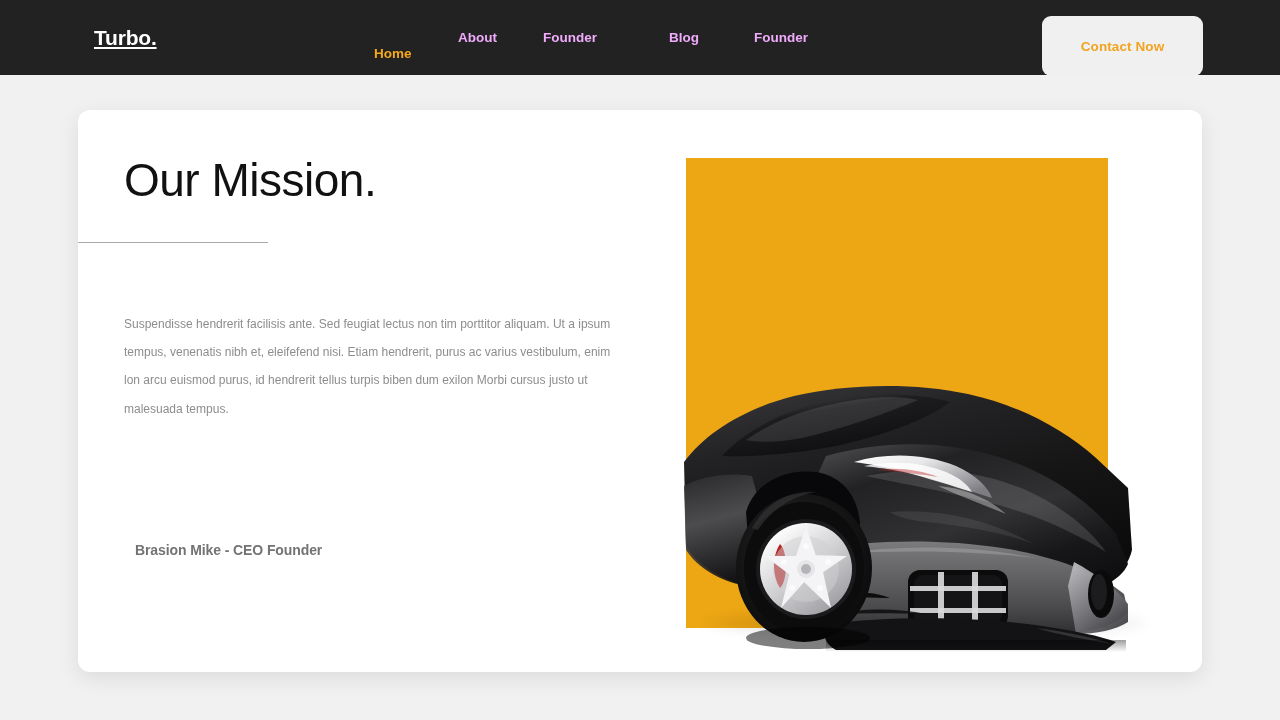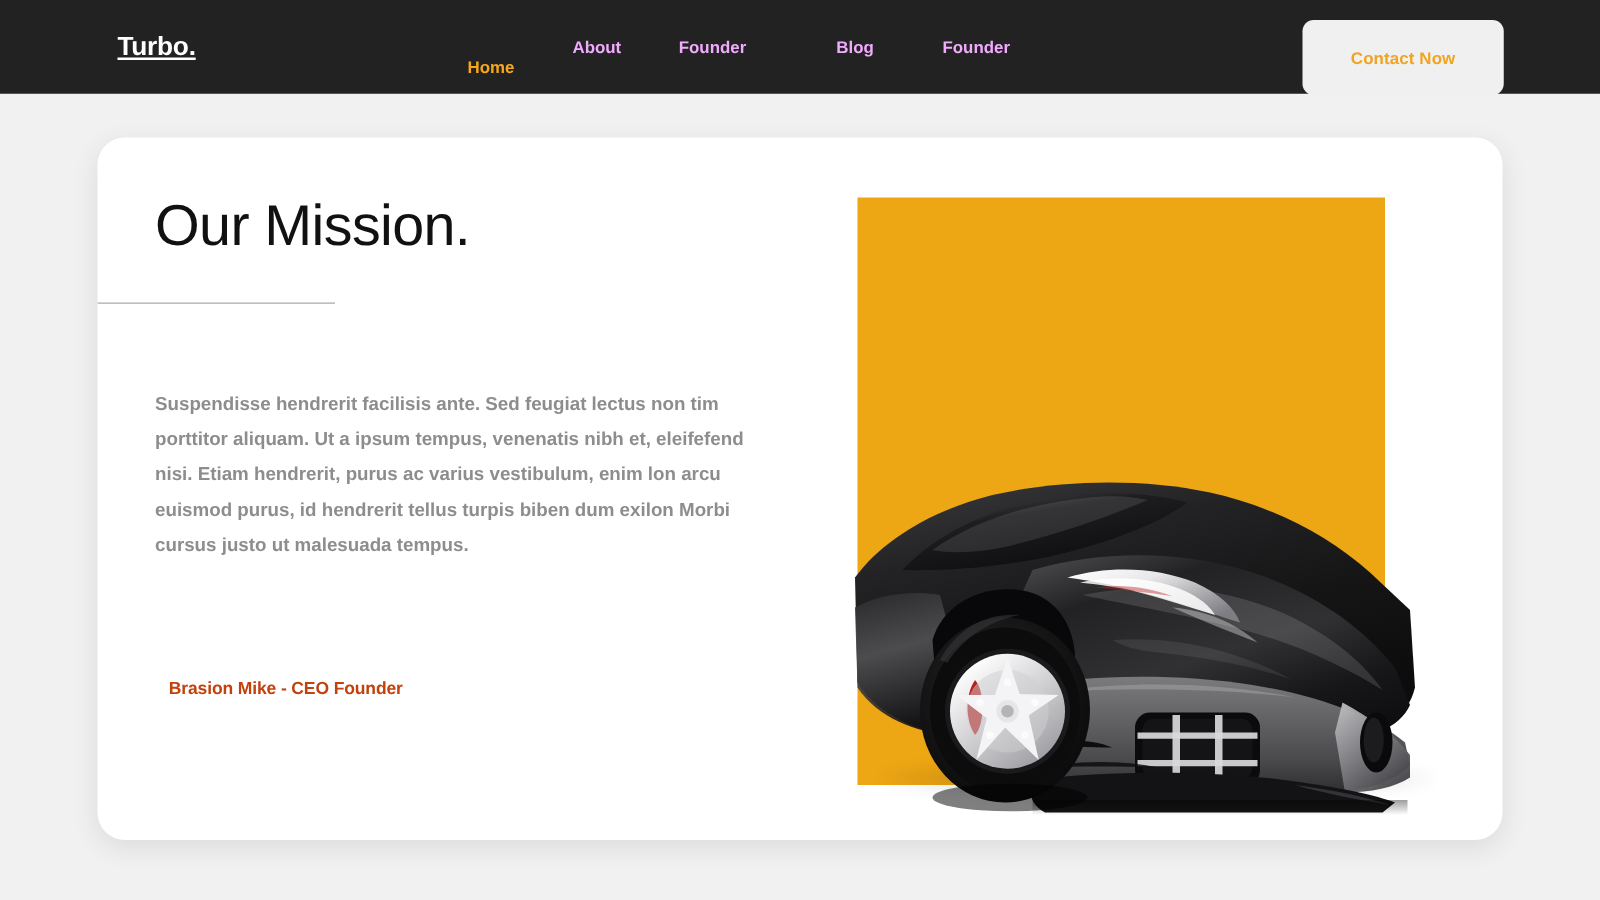--- a/index.html
+++ b/index.html
@@ -82,21 +82,21 @@
   }
 
   
   .card {
     position: absolute;
     left: 78px;
     top: 110px;
     width: 1124px;
     height: 562px;
     background: #ffffff;
-    border-radius: 22px;
+    border-radius: 12px;
     box-shadow: 0 6px 22px rgba(0,0,0,0.09);
     overflow: hidden;
   }
 
   
   .mission-title {
     position: absolute;
     left: 46px;
     top: 45px;
     font-size: 46px;
@@ -114,33 +114,33 @@
     width: 190px;
     height: 1px;
     background: #a9a9ad;
   }
 
   .mission-text {
     position: absolute;
     left: 46px;
     top: 200px;
     width: 500px;
-    font-size: 15px;
+    font-size: 12px;
     line-height: 28.2px;
     color: #8d8d8d;
-    font-weight: 700;
+    font-weight: 400;
   }
 
   .author {
     position: absolute;
     left: 46px;
     top: 432px;
     font-size: 14px;
     font-weight: bold;
-    color: #c2410c;
+    color: #737373;
     letter-spacing: -0.1px;
     white-space: nowrap;
     padding-left: 11px;
   }
 
   
   .media {
     position: absolute;
     left: 608px;
     top: 48px;

